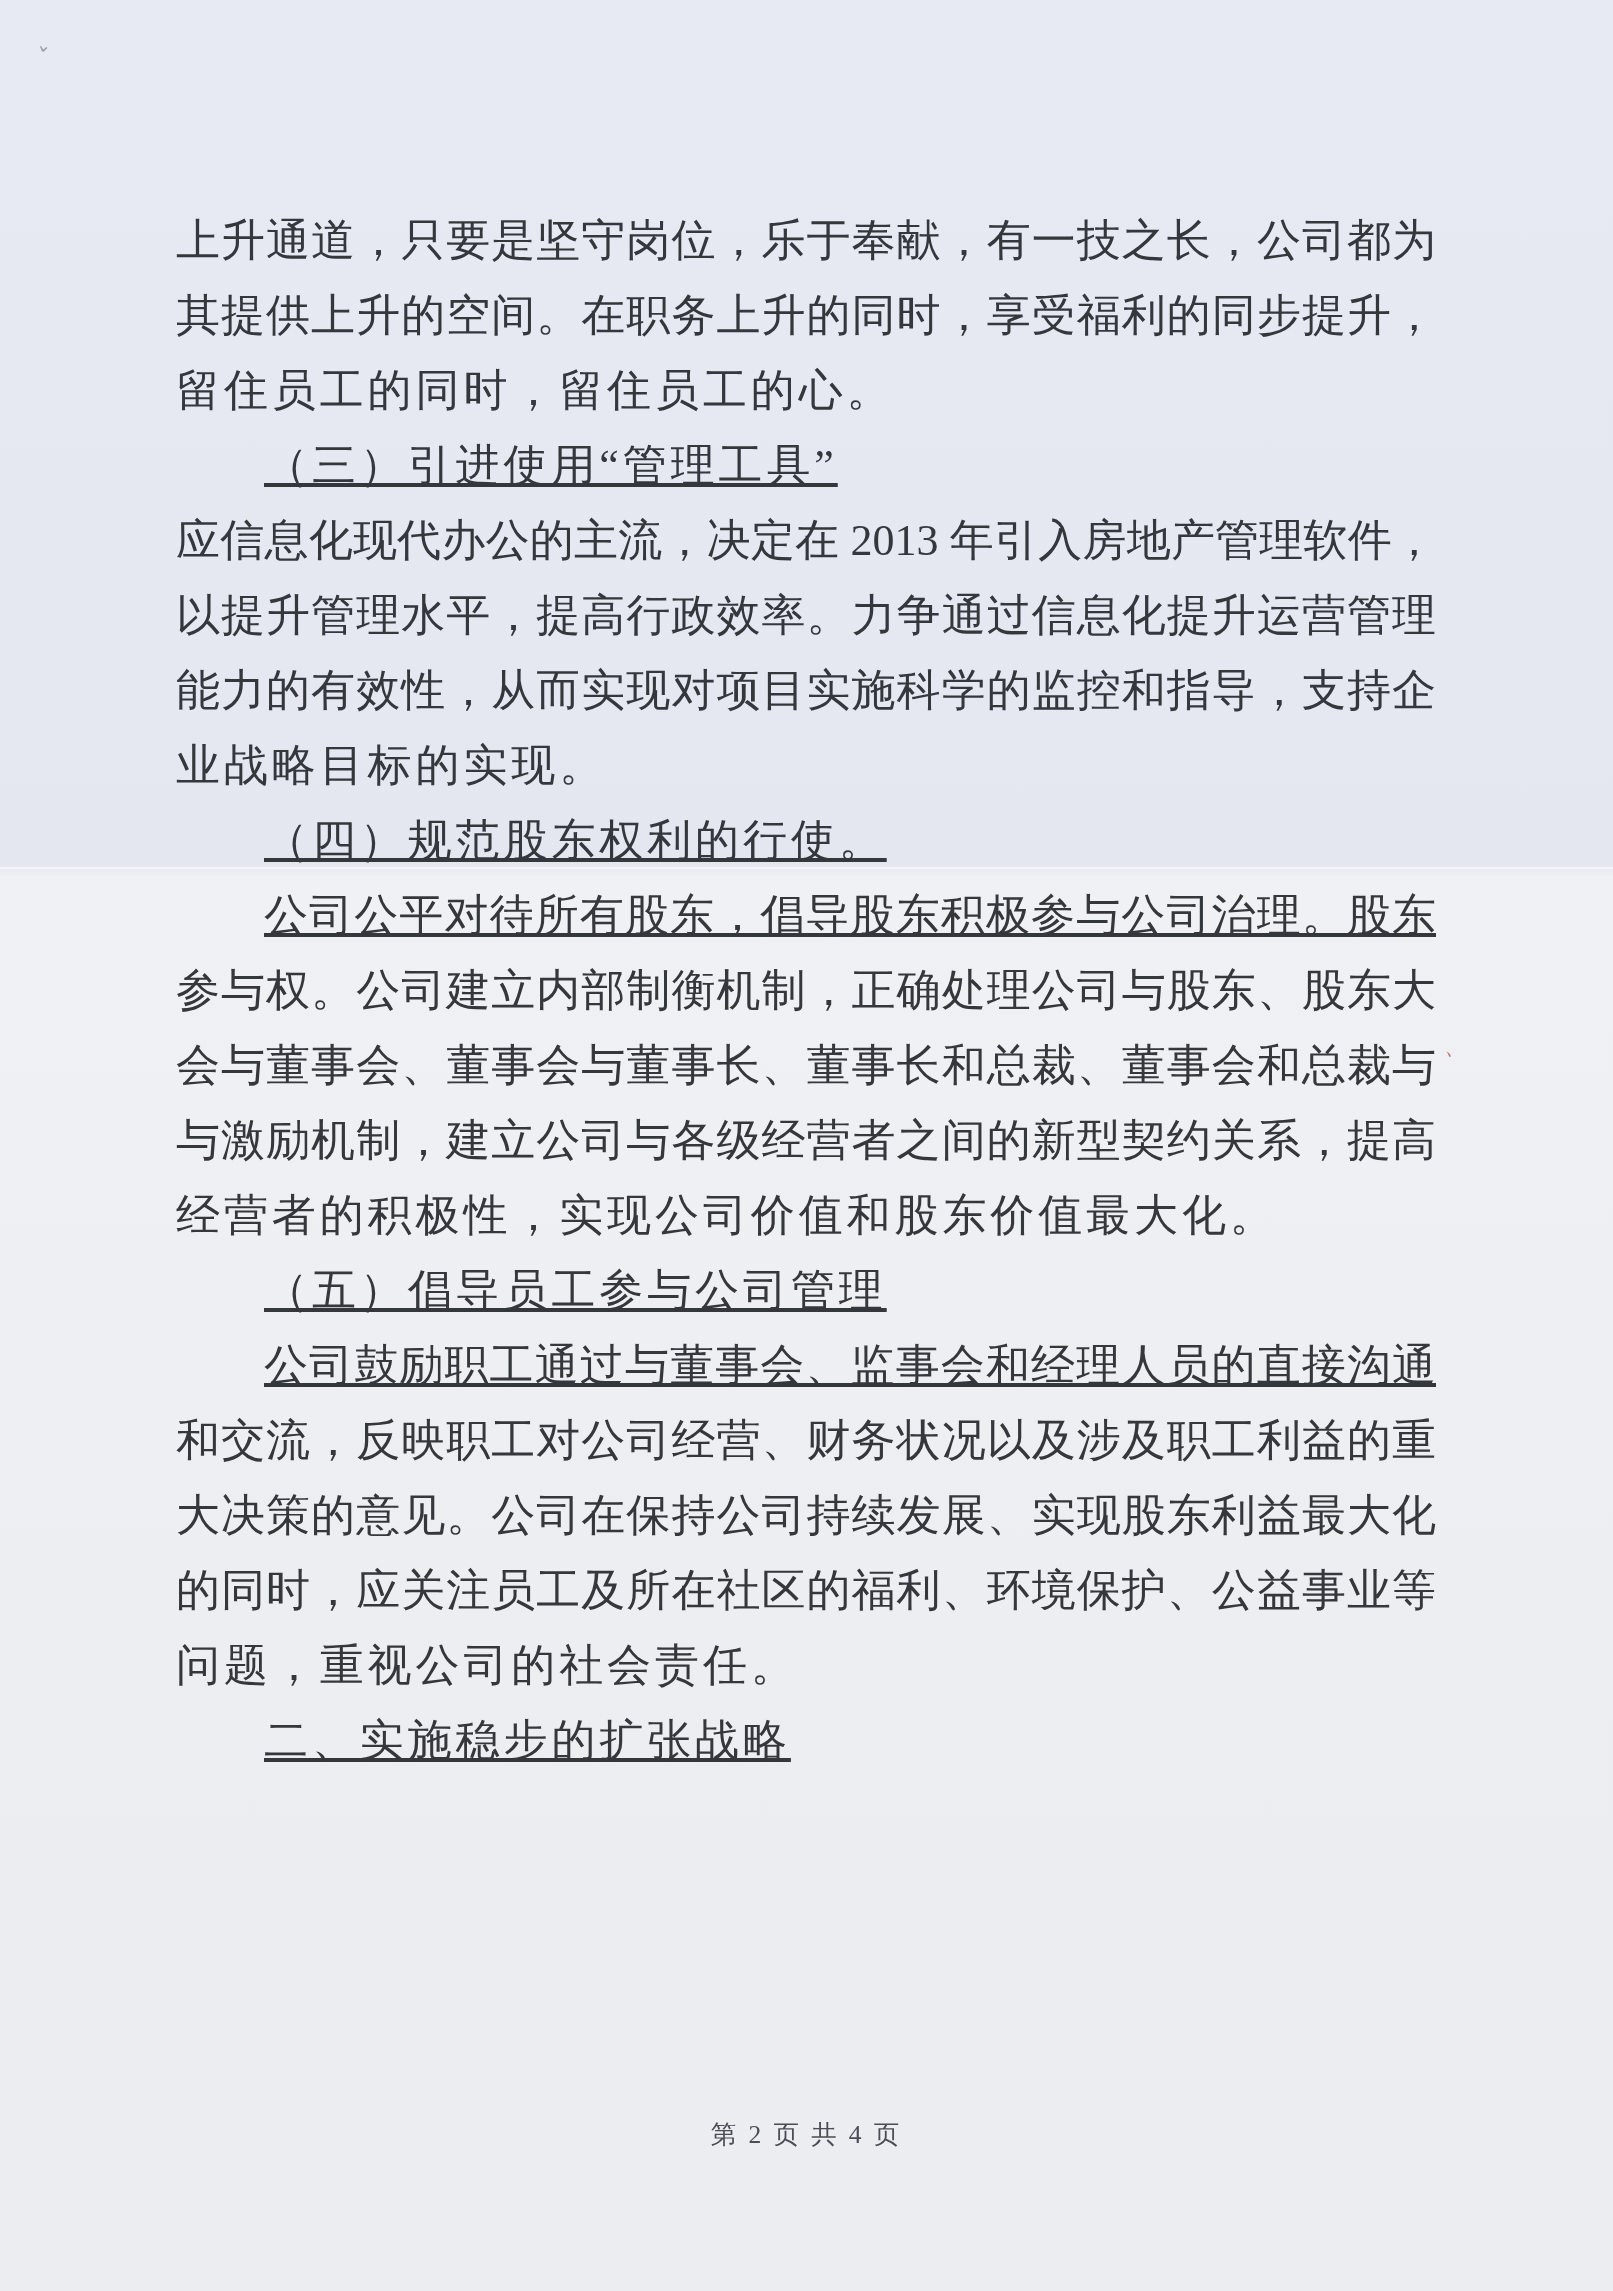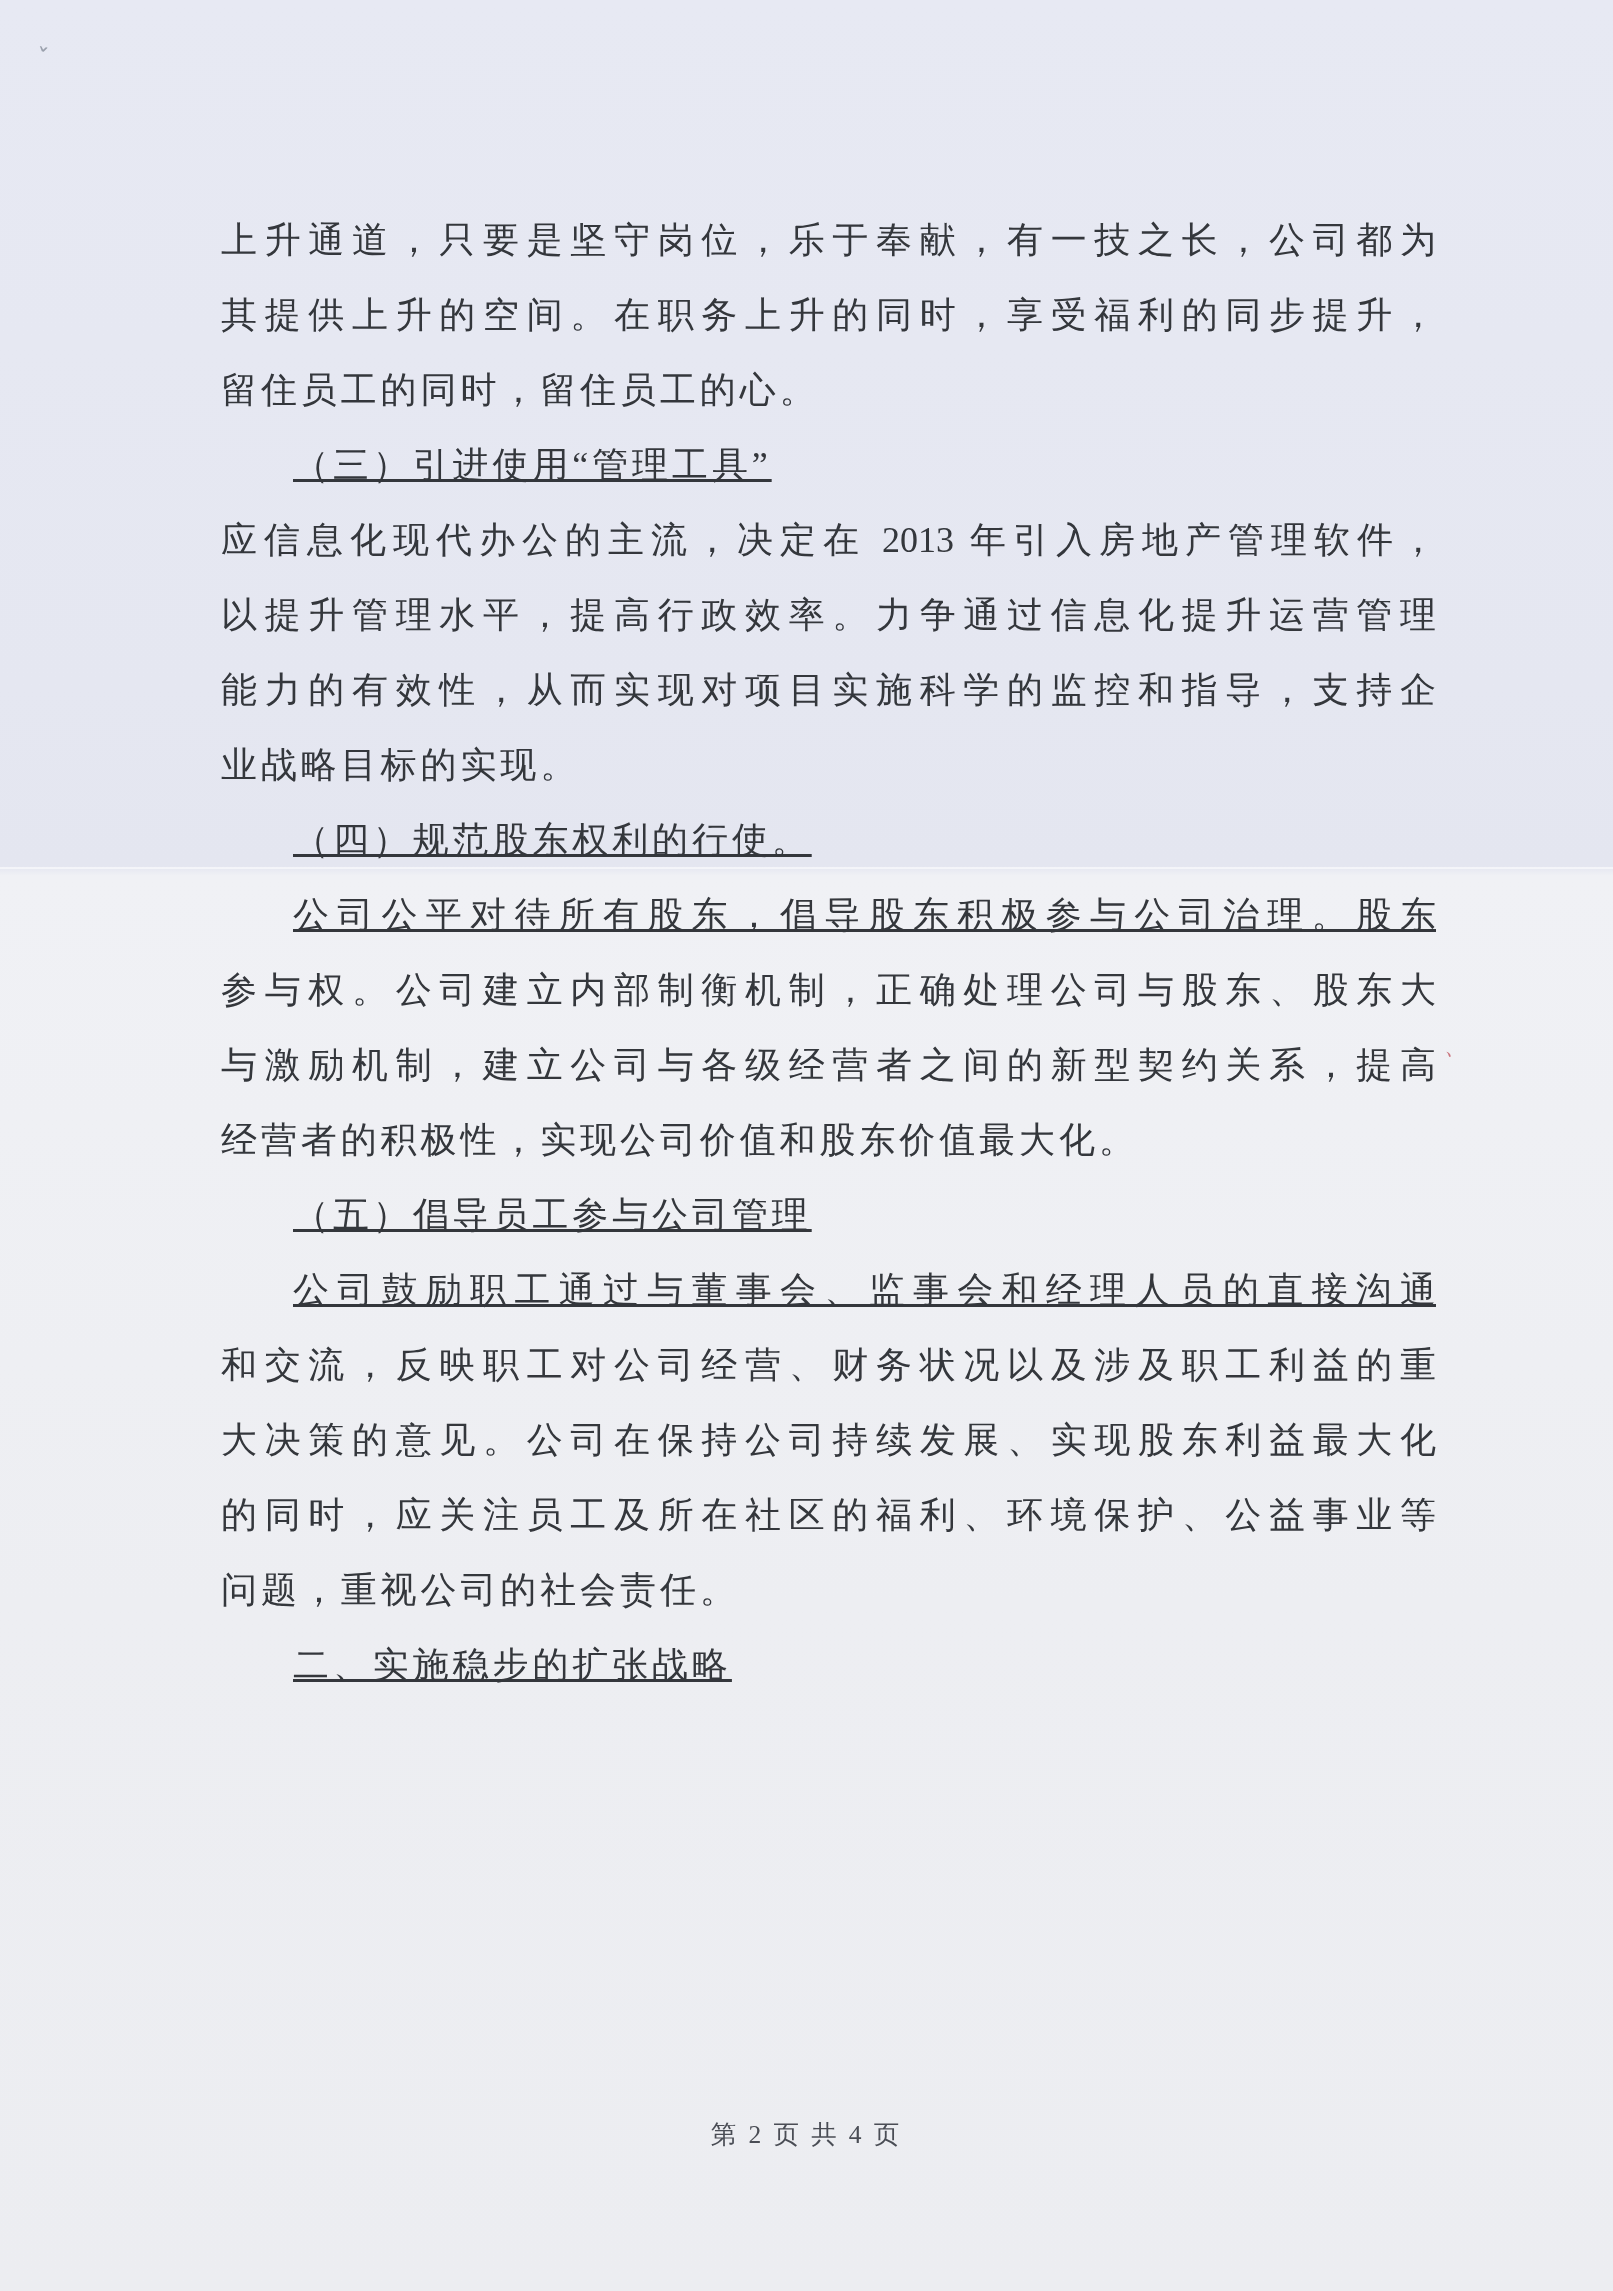--- a/index.html
+++ b/index.html
@@ -33,25 +33,24 @@
   .text-block {
     position: absolute;
     left: 176px;
     top: 203px;
     width: 1260px;
     color: #34373c;
   }
   .ln {
     height: 75px;
     line-height: 75px;
-    font-size: 36px;
+    font-size: 44px;
     white-space: nowrap;
     letter-spacing: 3.9px;     
     text-align: left;
-    margin-left: 45px;
   }
   .ln.j {
     white-space: normal;
     letter-spacing: 0;
     text-align: justify;
     text-align-last: justify;
     text-justify: inter-ideograph;
   }
   .ln.ind {
     text-indent: 2em;
@@ -101,20 +100,21 @@
   <div class="ln j">其提供上升的空间。在职务上升的同时，享受福利的同步提升，</div>
   <div class="ln">留住员工的同时，留住员工的心。</div>
   <div class="ln ind">（三）引进使用“管理工具”</div>
   <div class="ln j">应信息化现代办公的主流，决定在 2013 年引入房地产管理软件，</div>
   <div class="ln j">以提升管理水平，提高行政效率。力争通过信息化提升运营管理</div>
   <div class="ln j">能力的有效性，从而实现对项目实施科学的监控和指导，支持企</div>
   <div class="ln">业战略目标的实现。</div>
   <div class="ln ind">（四）规范股东权利的行使。</div>
   <div class="ln ind j">公司公平对待所有股东，倡导股东积极参与公司治理。股东</div>
   <div class="ln j">参与权。公司建立内部制衡机制，正确处理公司与股东、股东大</div>
+  <div class="ln j">会与董事会、董事会与董事长、董事长和总裁、董事会和总裁与</div>
   <div class="ln j">与激励机制，建立公司与各级经营者之间的新型契约关系，提高</div>
   <div class="ln">经营者的积极性，实现公司价值和股东价值最大化。</div>
   <div class="ln ind">（五）倡导员工参与公司管理</div>
   <div class="ln ind j">公司鼓励职工通过与董事会、监事会和经理人员的直接沟通</div>
   <div class="ln j">和交流，反映职工对公司经营、财务状况以及涉及职工利益的重</div>
   <div class="ln j">大决策的意见。公司在保持公司持续发展、实现股东利益最大化</div>
   <div class="ln j">的同时，应关注员工及所在社区的福利、环境保护、公益事业等</div>
   <div class="ln">问题，重视公司的社会责任。</div>
   <div class="ln ind">二、实施稳步的扩张战略</div>
 </div>

